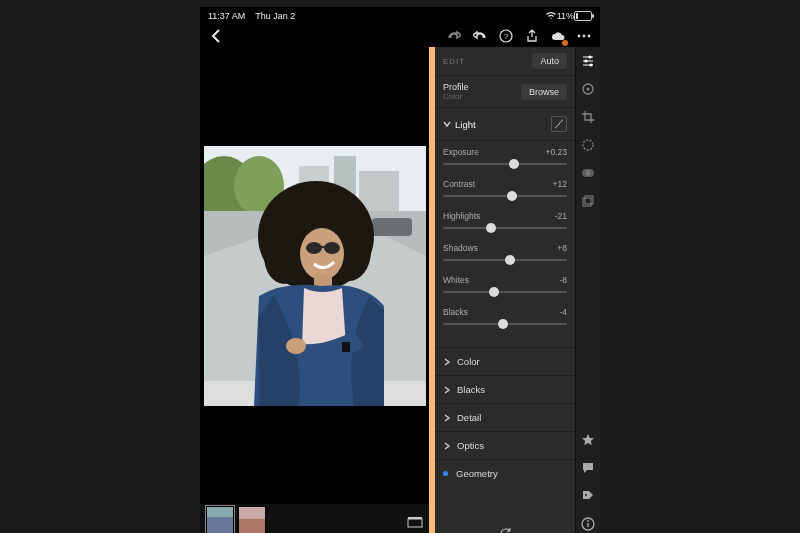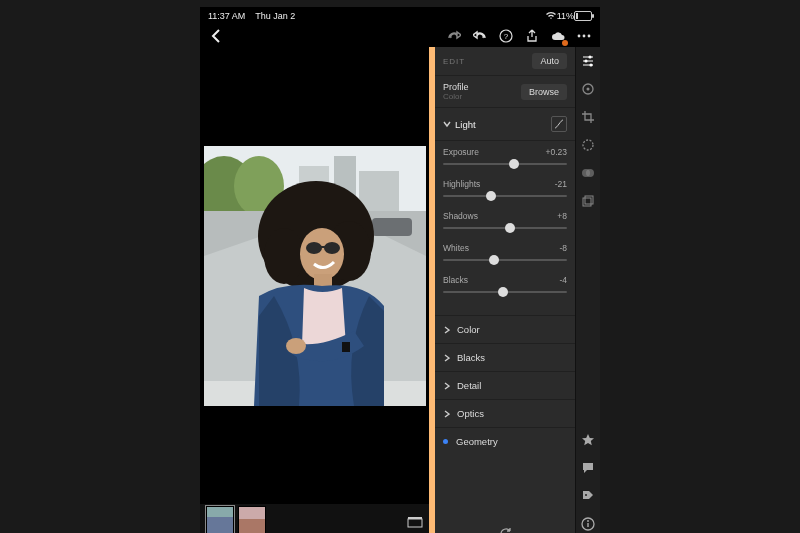--- a/index.html
+++ b/index.html
@@ -227,20 +227,30 @@
                 <span>Exposure</span>
                 <span>+0.23</span>
               </div>
               <div class="track">
                 <div class="line"></div>
                 <div class="knob" style="left:57%"></div>
               </div>
             </div>
             <div class="sliderrow">
               <div class="lbls">
+                <span>Contrast</span>
+                <span>+12</span>
+              </div>
+              <div class="track">
+                <div class="line"></div>
+                <div class="knob" style="left:56%"></div>
+              </div>
+            </div>
+            <div class="sliderrow">
+              <div class="lbls">
                 <span>Highlights</span>
                 <span>-21</span>
               </div>
               <div class="track">
                 <div class="line"></div>
                 <div class="knob" style="left:39%"></div>
               </div>
             </div>
             <div class="sliderrow">
               <div class="lbls">

